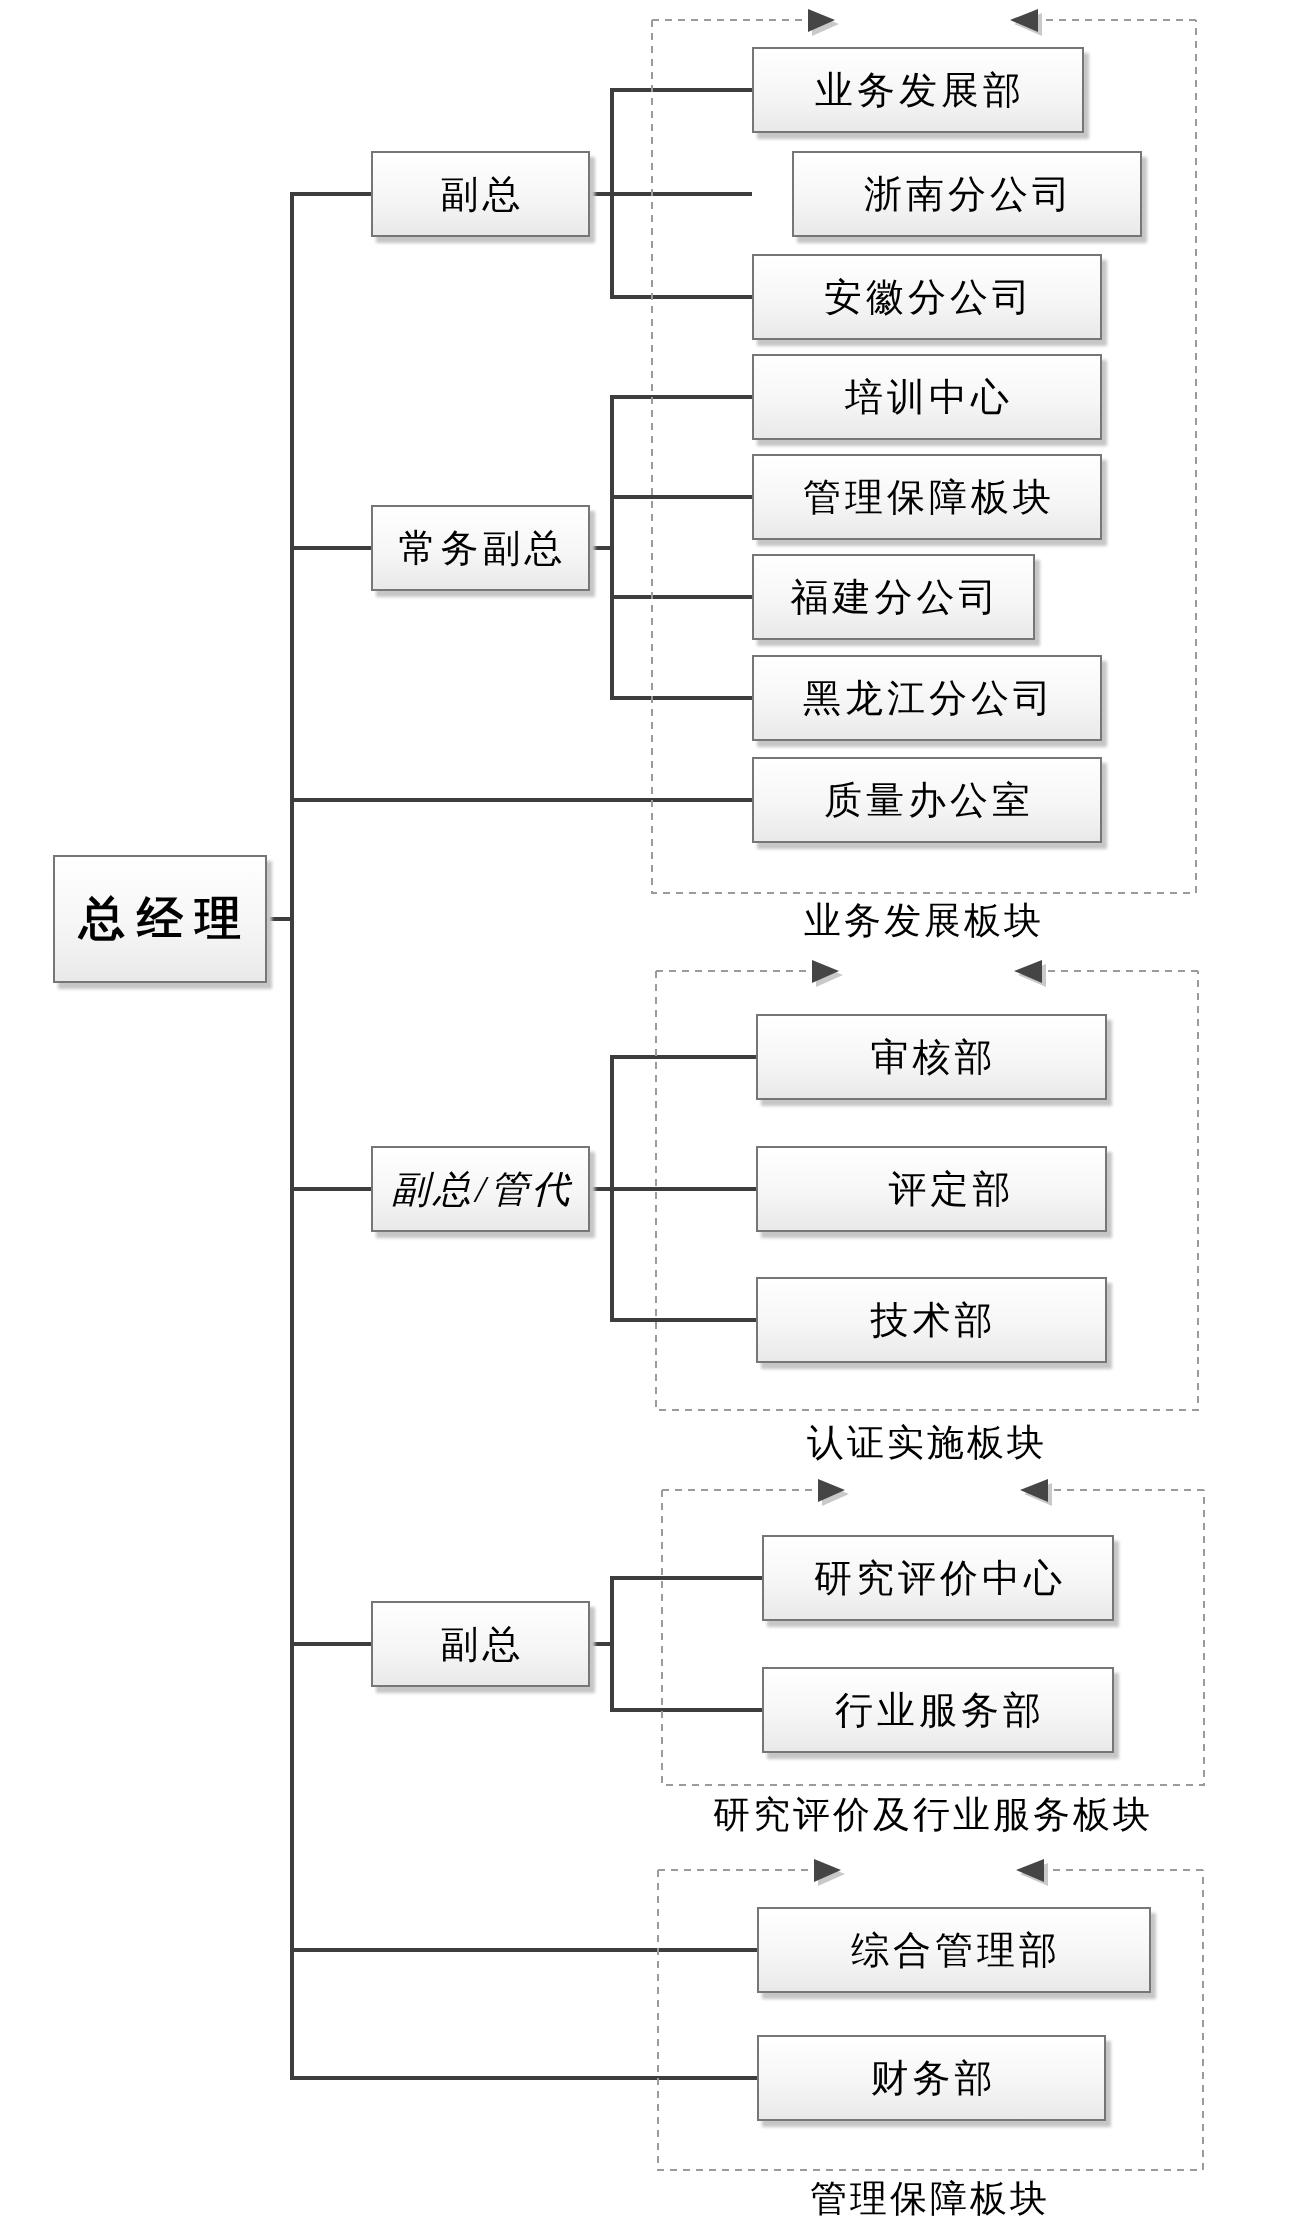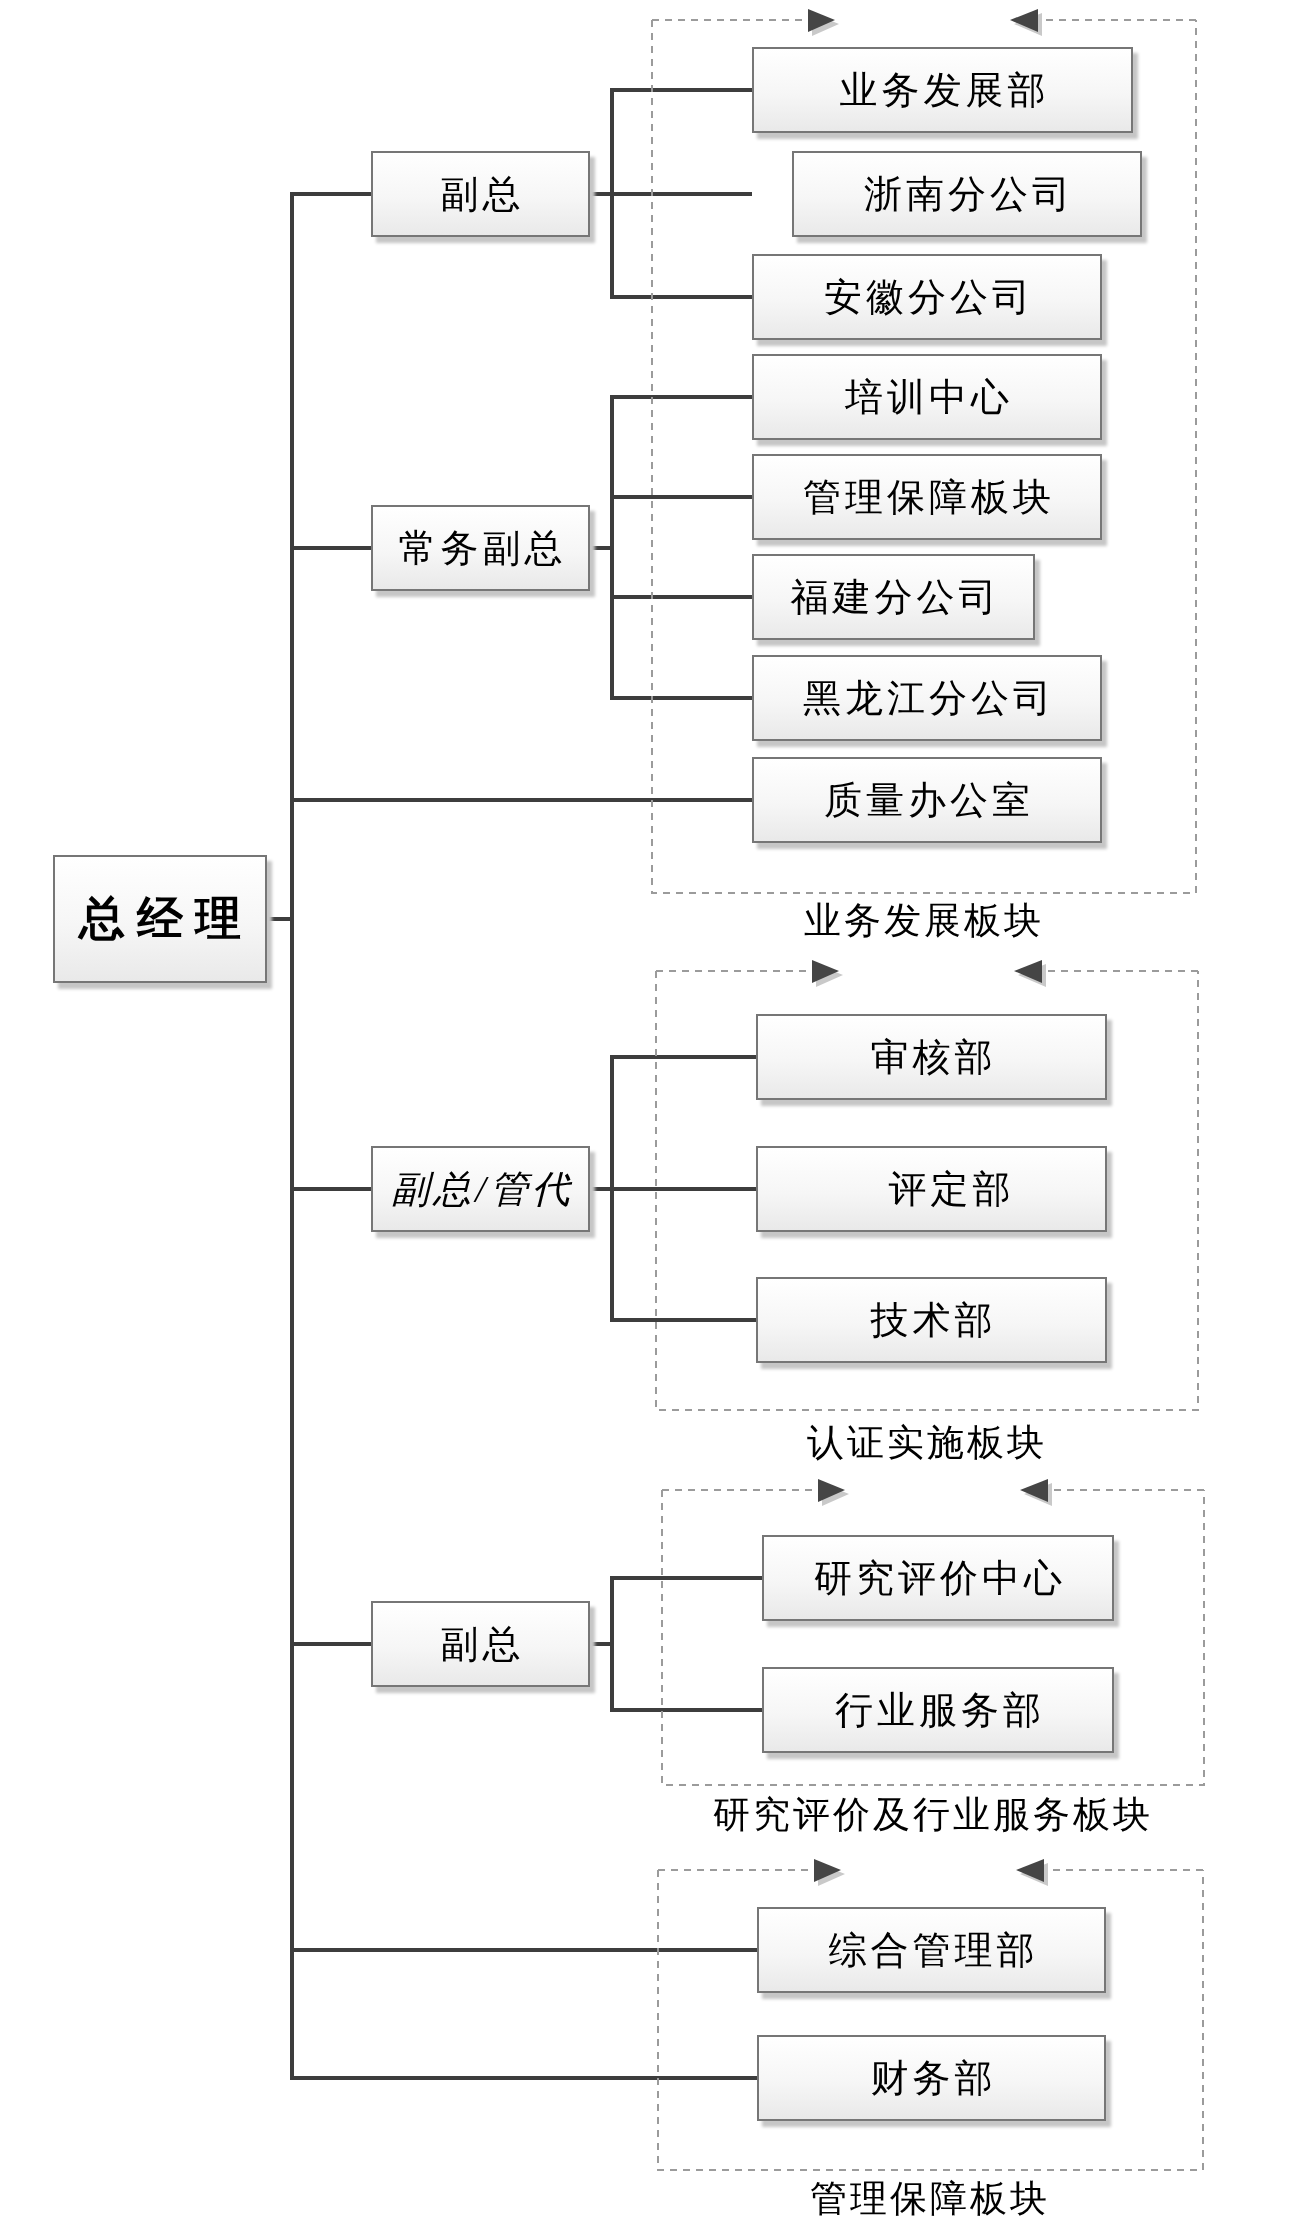--- a/index.html
+++ b/index.html
@@ -113,37 +113,37 @@
     </g>
   </svg>
 
   <div class="node root" style="left:53px;top:855px;width:214px;height:128px;">总经理</div>
 
   <div class="node" style="left:371px;top:151px;width:219px;height:86px;">副总</div>
   <div class="node" style="left:371px;top:505px;width:219px;height:86px;">常务副总</div>
   <div class="node" style="left:371px;top:1146px;width:219px;height:86px;font-style:italic;">副总/管代</div>
   <div class="node" style="left:371px;top:1601px;width:219px;height:86px;">副总</div>
 
-  <div class="node" style="left:752px;top:47px;width:381px;height:86px;">业务发展部</div>
+  <div class="node" style="left:752px;top:47px;width:332px;height:86px;">业务发展部</div>
   <div class="node" style="left:792px;top:151px;width:350px;height:86px;">浙南分公司</div>
   <div class="node" style="left:752px;top:254px;width:350px;height:86px;">安徽分公司</div>
   <div class="node" style="left:752px;top:354px;width:350px;height:86px;">培训中心</div>
   <div class="node" style="left:752px;top:454px;width:350px;height:86px;">管理保障板块</div>
   <div class="node" style="left:752px;top:554px;width:283px;height:86px;">福建分公司</div>
   <div class="node" style="left:752px;top:655px;width:350px;height:86px;">黑龙江分公司</div>
   <div class="node" style="left:752px;top:757px;width:350px;height:86px;">质量办公室</div>
 
   <div class="node" style="left:756px;top:1014px;width:351px;height:86px;">审核部</div>
   <div class="node" style="left:756px;top:1146px;width:351px;height:86px;padding-left:40px;">评定部</div>
   <div class="node" style="left:756px;top:1277px;width:351px;height:86px;">技术部</div>
 
   <div class="node" style="left:762px;top:1667px;width:352px;height:86px;">行业服务部</div>
   <div class="node" style="left:762px;top:1535px;width:352px;height:86px;">研究评价中心</div>
 
-  <div class="node" style="left:757px;top:1907px;width:349px;height:86px;">综合管理部</div>
+  <div class="node" style="left:757px;top:1907px;width:394px;height:86px;">综合管理部</div>
   <div class="node" style="left:757px;top:2035px;width:349px;height:86px;">财务部</div>
 
   <div class="glabel" style="left:924px;top:896px;">业务发展板块</div>
   <div class="glabel" style="left:927px;top:1418px;">认证实施板块</div>
   <div class="glabel" style="left:933px;top:1790px;">研究评价及行业服务板块</div>
   <div class="glabel" style="left:930px;top:2174px;">管理保障板块</div>
 
 </div>
 
 </body></html>

